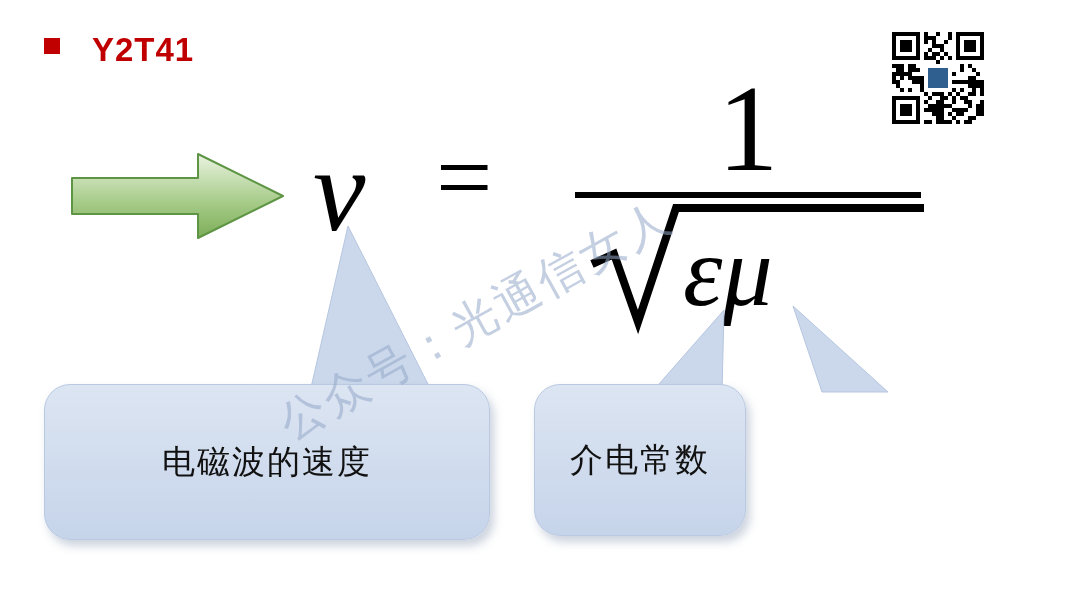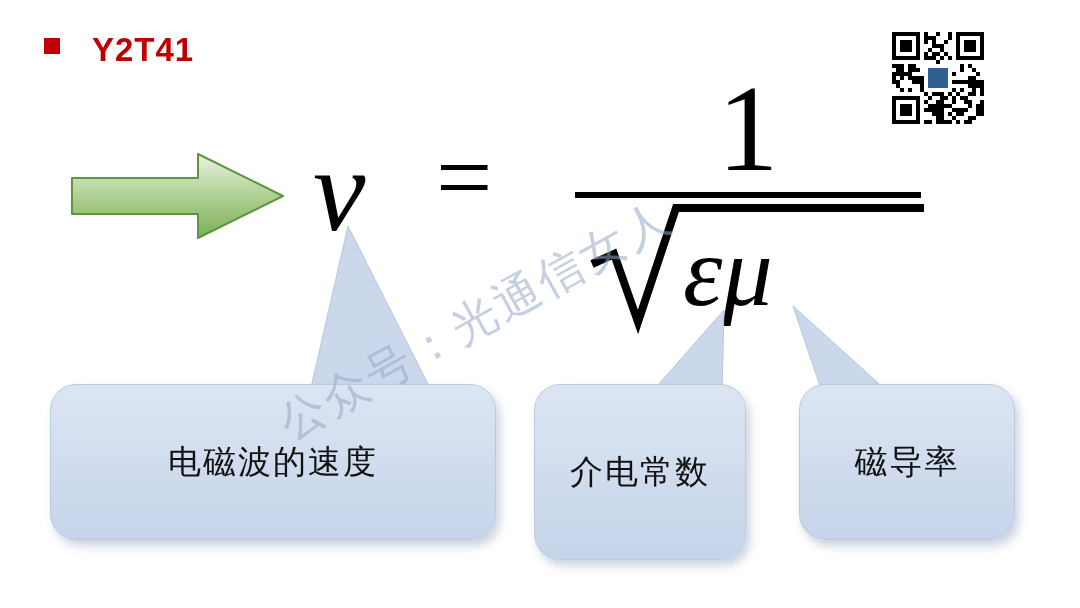--- a/index.html
+++ b/index.html
@@ -58,22 +58,22 @@
 
   
   .callout {
     position:absolute; z-index:3;
     background:linear-gradient(180deg,#DCE5F2 0%, #C6D4EA 100%);
     border:1px solid #B9C9E2;
     border-radius:26px;
     box-shadow:4px 6px 10px rgba(110,130,160,0.35);
     display:flex; align-items:center; justify-content:center;
   }
-  .callout-1 { left:44px;  top:384px; width:446px; height:156px;margin-left:6px; }
-  .callout-2 { left:534px; top:384px; width:212px; height:176px; }
+  .callout-1 { left:44px;  top:384px; width:446px; height:156px; }
+  .callout-2 { left:534px; top:384px; width:212px; height:152px; }
   .callout-3 { left:799px; top:384px; width:216px; height:156px; }
   .callout-label { font-size:33px; color:#111; letter-spacing:2px; }
 
   
   .watermark {
     position:absolute; left:268px; top:400px;
     transform:rotate(-29deg); transform-origin:0 0;
     font-size:46px; letter-spacing:3px; white-space:nowrap;
     color:rgba(148,168,200,0.55); z-index:5; pointer-events:none;
   }
@@ -280,19 +280,16 @@
     <polygon points="724,310 652,392 722,392"></polygon>
     <polygon points="793,306 822,392 888,392"></polygon>
   </svg>
 
   <div class="callout callout-1">
     <span class="callout-label">电磁波的速度</span>
   </div>
   <div class="callout callout-2">
     <span class="callout-label">介电常数</span>
   </div>
-  <div class="callout callout-3">
-    <span class="callout-label">磁导率</span>
-  </div>
 
   <div class="watermark">公众号：光通信女人</div>
 
 </div>
 
 </body></html>

